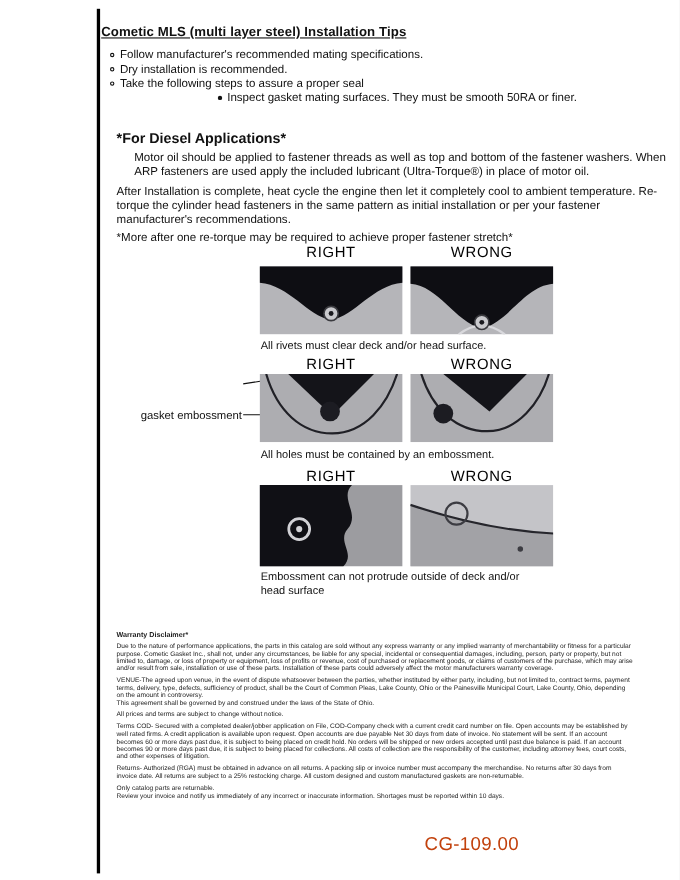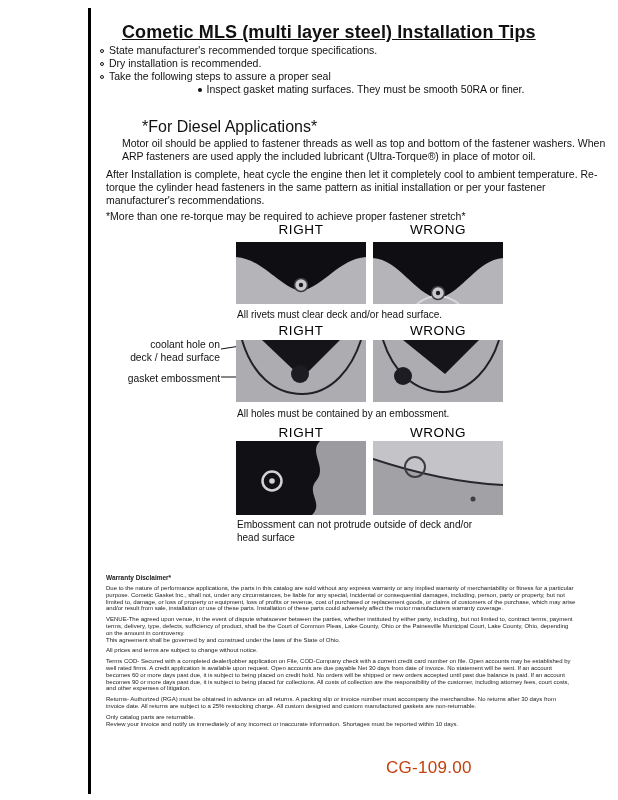--- a/index.html
+++ b/index.html
@@ -5,38 +5,38 @@
   * { margin:0; padding:0; box-sizing:border-box; }
   html,body { background:#e9e9e9; }
   body { font-family:"Liberation Sans", sans-serif; color:#111; }
   .page {
     position:relative; width:618px; height:800px; margin:0 auto;
     background:#ffffff; overflow:hidden;
   }
   .spine { position:absolute; left:88px; top:8px; width:3px; height:786px; background:#000; }
 
   .title {
-    position:absolute; left:122px; top:22px;
-    font-size:18px; font-weight:bold; text-decoration:underline;
+    position:absolute; left:92px; top:22px;
+    font-size:12px; font-weight:bold; text-decoration:underline;
     letter-spacing:0.1px; white-space:nowrap;
   }
 
   .tips { position:absolute; left:100px; top:44px; width:505px; font-size:10.5px; line-height:13px; }
   .b-line { white-space:nowrap; }
   .b-line.sub { padding-left:17px;text-align:center; }
   .m-circle {
     display:inline-block; width:4px; height:4px; border:1px solid #111;
     border-radius:50%; margin-right:5px; vertical-align:1px;
   }
   .m-dot {
     display:inline-block; width:4px; height:4px; background:#111;
     border-radius:50%; margin-right:5px; vertical-align:1px;
   }
 
-  .diesel-heading { position:absolute; left:106px; top:118px; font-size:16px; font-weight:normal;margin-left:36px; }
+  .diesel-heading { position:absolute; left:106px; top:118px; font-size:13px; font-weight:bold; }
   .para { position:absolute; left:106px; width:502px; font-size:10.5px; line-height:13px; }
   .p1 { top:137px;margin-left:16px; }
   .p2 { top:168px; }
   .note { top:210px; }
 
   .fig-label { position:absolute; width:130px; text-align:center; font-size:13.5px; letter-spacing:0.6px; color:#000000; }
   .panel { position:absolute; width:130px; }
   .panel svg { display:block; width:100%; height:100%; }
   .fig-caption { position:absolute; left:237px; font-size:10px; line-height:13px; color:#111; }
 
@@ -56,37 +56,37 @@
 <body>
 
 <div class="page">
 
   <div class="spine"></div>
 
   <h1 class="title">Cometic MLS (multi layer steel) Installation Tips</h1>
 
   <div class="tips">
     <div class="b-line">
-      <span class="m-circle"></span><span>State manufacturer's recommended torque specifications.</span>
+      <span class="m-circle"></span><span>Follow manufacturer's recommended mating specifications.</span>
     </div>
     <div class="b-line">
       <span class="m-circle"></span><span>Dry installation is recommended.</span>
     </div>
     <div class="b-line">
       <span class="m-circle"></span><span>Take the following steps to assure a proper seal</span>
     </div>
     <div class="b-line sub">
       <span class="m-dot"></span><span>Inspect gasket mating surfaces.  They must be smooth 50RA or finer.</span>
     </div>
   </div>
 
   <h2 class="diesel-heading">*For Diesel Applications*</h2>
   <p class="para p1">Motor oil should be applied to fastener threads as well as top and bottom of the fastener washers. When ARP fasteners are used apply the included lubricant (Ultra-Torque®) in place of motor oil.</p>
   <p class="para p2">After Installation is complete, heat cycle the engine then let it completely cool to ambient temperature. Re-torque the cylinder head fasteners in the same pattern as initial installation or per your fastener manufacturer's recommendations.</p>
-  <p class="para note">*More than one re-torque may be required to achieve proper fastener stretch*</p>
+  <p class="para note">*More after one re-torque may be required to achieve proper fastener stretch*</p>
 
   <div class="fig-label" style="left:236px; top:222px;">RIGHT</div>
   <div class="fig-label" style="left:373px; top:222px;">WRONG</div>
 
   <div class="panel" style="left:236px; top:242px; height:62px;">
     <svg viewBox="0 0 130 62">
       <rect width="130" height="62" fill="#b5b5b9"></rect>
       <path d="M0,0 H130 V15 C103,17 87,45 65,49 C43,45 27,17 0,15 Z" fill="#0e0e13"></path>
       <circle cx="65" cy="43" r="6.5" fill="#c9c9cd" stroke="#3a3a3f" stroke-width="1.5"></circle>
       <circle cx="65" cy="43" r="2.2" fill="#1a1a1f"></circle>
@@ -99,22 +99,20 @@
       <path d="M44,62 Q65,46 86,62" fill="none" stroke="#d8d8dc" stroke-width="2"></path>
       <circle cx="65" cy="51" r="6.5" fill="#c9c9cd" stroke="#3a3a3f" stroke-width="1.5"></circle>
       <circle cx="65" cy="51" r="2.2" fill="#1a1a1f"></circle>
     </svg>
   </div>
   <div class="fig-caption" style="top:308px;">All rivets must clear deck and/or head surface.</div>
 
   <div class="fig-label" style="left:236px; top:323px;">RIGHT</div>
   <div class="fig-label" style="left:373px; top:323px;">WRONG</div>
 
-  <div class="callout" style="top:339px;">coolant hole on
-deck / head surface</div>
   <div class="callout" style="top:373px;">gasket embossment</div>
   <svg class="callout-lines" viewBox="0 0 34 44">
     <line x1="0" y1="8" x2="32" y2="3" stroke="#111" stroke-width="1"></line>
     <line x1="0" y1="36" x2="32" y2="36" stroke="#111" stroke-width="1"></line>
   </svg>
 
   <div class="panel" style="left:236px; top:340px; height:62px;">
     <svg viewBox="0 0 130 62">
       <rect width="130" height="62" fill="#adadb1"></rect>
       <path d="M26,0 L104,0 L66,38 Z" fill="#141419"></path>

